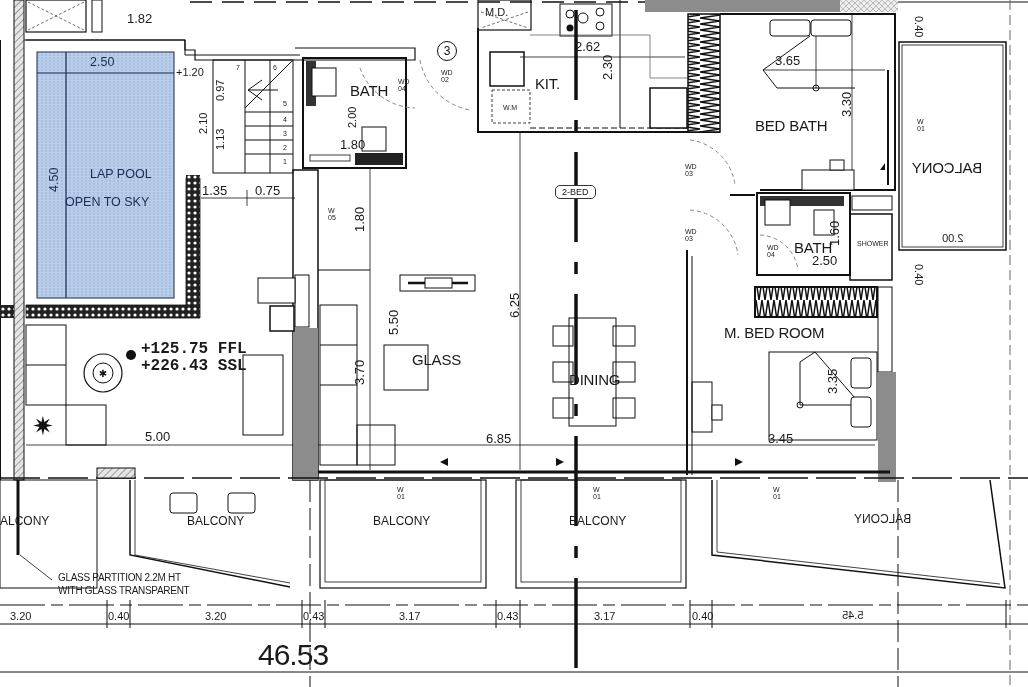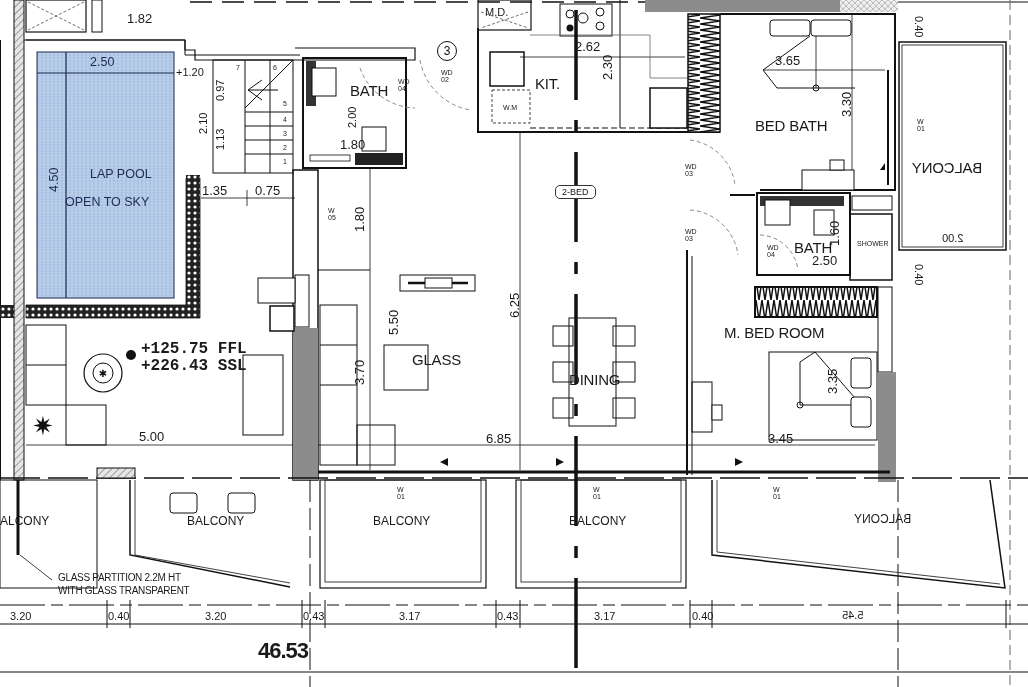--- a/index.html
+++ b/index.html
@@ -8,21 +8,21 @@
   #plan { position: absolute; left: 0; top: 0; width: 1028px; height: 687px; }
   .lbl { position: absolute; font-family: "Liberation Sans", sans-serif; color: #1a1a1a;
          white-space: nowrap; line-height: 1; }
   .room { font-size: 15px; letter-spacing: -0.2px; }
   .room-sm { font-size: 12px; }
   .dim { font-size: 13px; }
   .dim-sm { font-size: 11px; }
   .vert { transform: rotate(-90deg); transform-origin: left top; }
   .mirror { transform: scaleX(-1); }
   .mirror-v { transform: rotate(90deg); transform-origin: left top; }
-  .big { font-size: 22px; letter-spacing: -1px; font-weight: bold; }
+  .big { font-size: 30px; letter-spacing: -1px; }
   .note { font-size: 10px; letter-spacing: -0.3px; }
   .tiny { font-size: 7px; }
   .mono { font-family: "Liberation Mono", monospace; font-weight: bold; font-size: 16px; }
   .pool-lbl { color: #1d2a55; font-size: 12.5px; }
   .tag-2bed { position: absolute; border: 1px solid #333; border-radius: 5px; font-size: 9px;
               padding: 1px 6px; background: #fff; }
   .circ3 { position: absolute; width: 18px; height: 18px; border: 1.2px solid #111; border-radius: 50%;
            font-size: 12px; text-align: center; line-height: 18px; }
 </style>
 </head>
@@ -303,21 +303,21 @@
 <span class="lbl dim vert" style="left:353px;top:232px">1.80</span>
 <span class="lbl dim vert" style="left:387px;top:335px">5.50</span>
 <span class="lbl dim vert" style="left:353px;top:385px">3.70</span>
 <span class="lbl room" style="left:412px;top:352px">GLASS</span>
 <span class="lbl dim vert" style="left:508px;top:318px">6.25</span>
 <span class="lbl room" style="left:569px;top:372px">DINING</span>
 <span class="lbl dim" style="left:486px;top:432px">6.85</span>
 
 <span class="lbl mono" style="left:141px;top:341px">+125.75 FFL</span>
 <span class="lbl mono" style="left:141px;top:358px">+226.43 SSL</span>
-<span class="lbl dim" style="left:139px;top:430px">5.00</span>
+<span class="lbl dim" style="left:145px;top:430px">5.00</span>
 
 <span class="lbl room-sm" style="left:0px;top:515px">ALCONY</span>
 <span class="lbl room-sm" style="left:187px;top:515px">BALCONY</span>
 <span class="lbl tiny" style="left:397px;top:486px"><span>W</span><br><span>01</span></span>
 <span class="lbl room-sm" style="left:373px;top:515px">BALCONY</span>
 <span class="lbl tiny" style="left:593px;top:486px"><span>W</span><br><span>01</span></span>
 <span class="lbl room-sm" style="left:569px;top:515px">BALCONY</span>
 <span class="lbl tiny" style="left:773px;top:486px"><span>W</span><br><span>01</span></span>
 <span class="lbl room-sm mirror" style="left:854px;top:513px">BALCONY</span>
 

